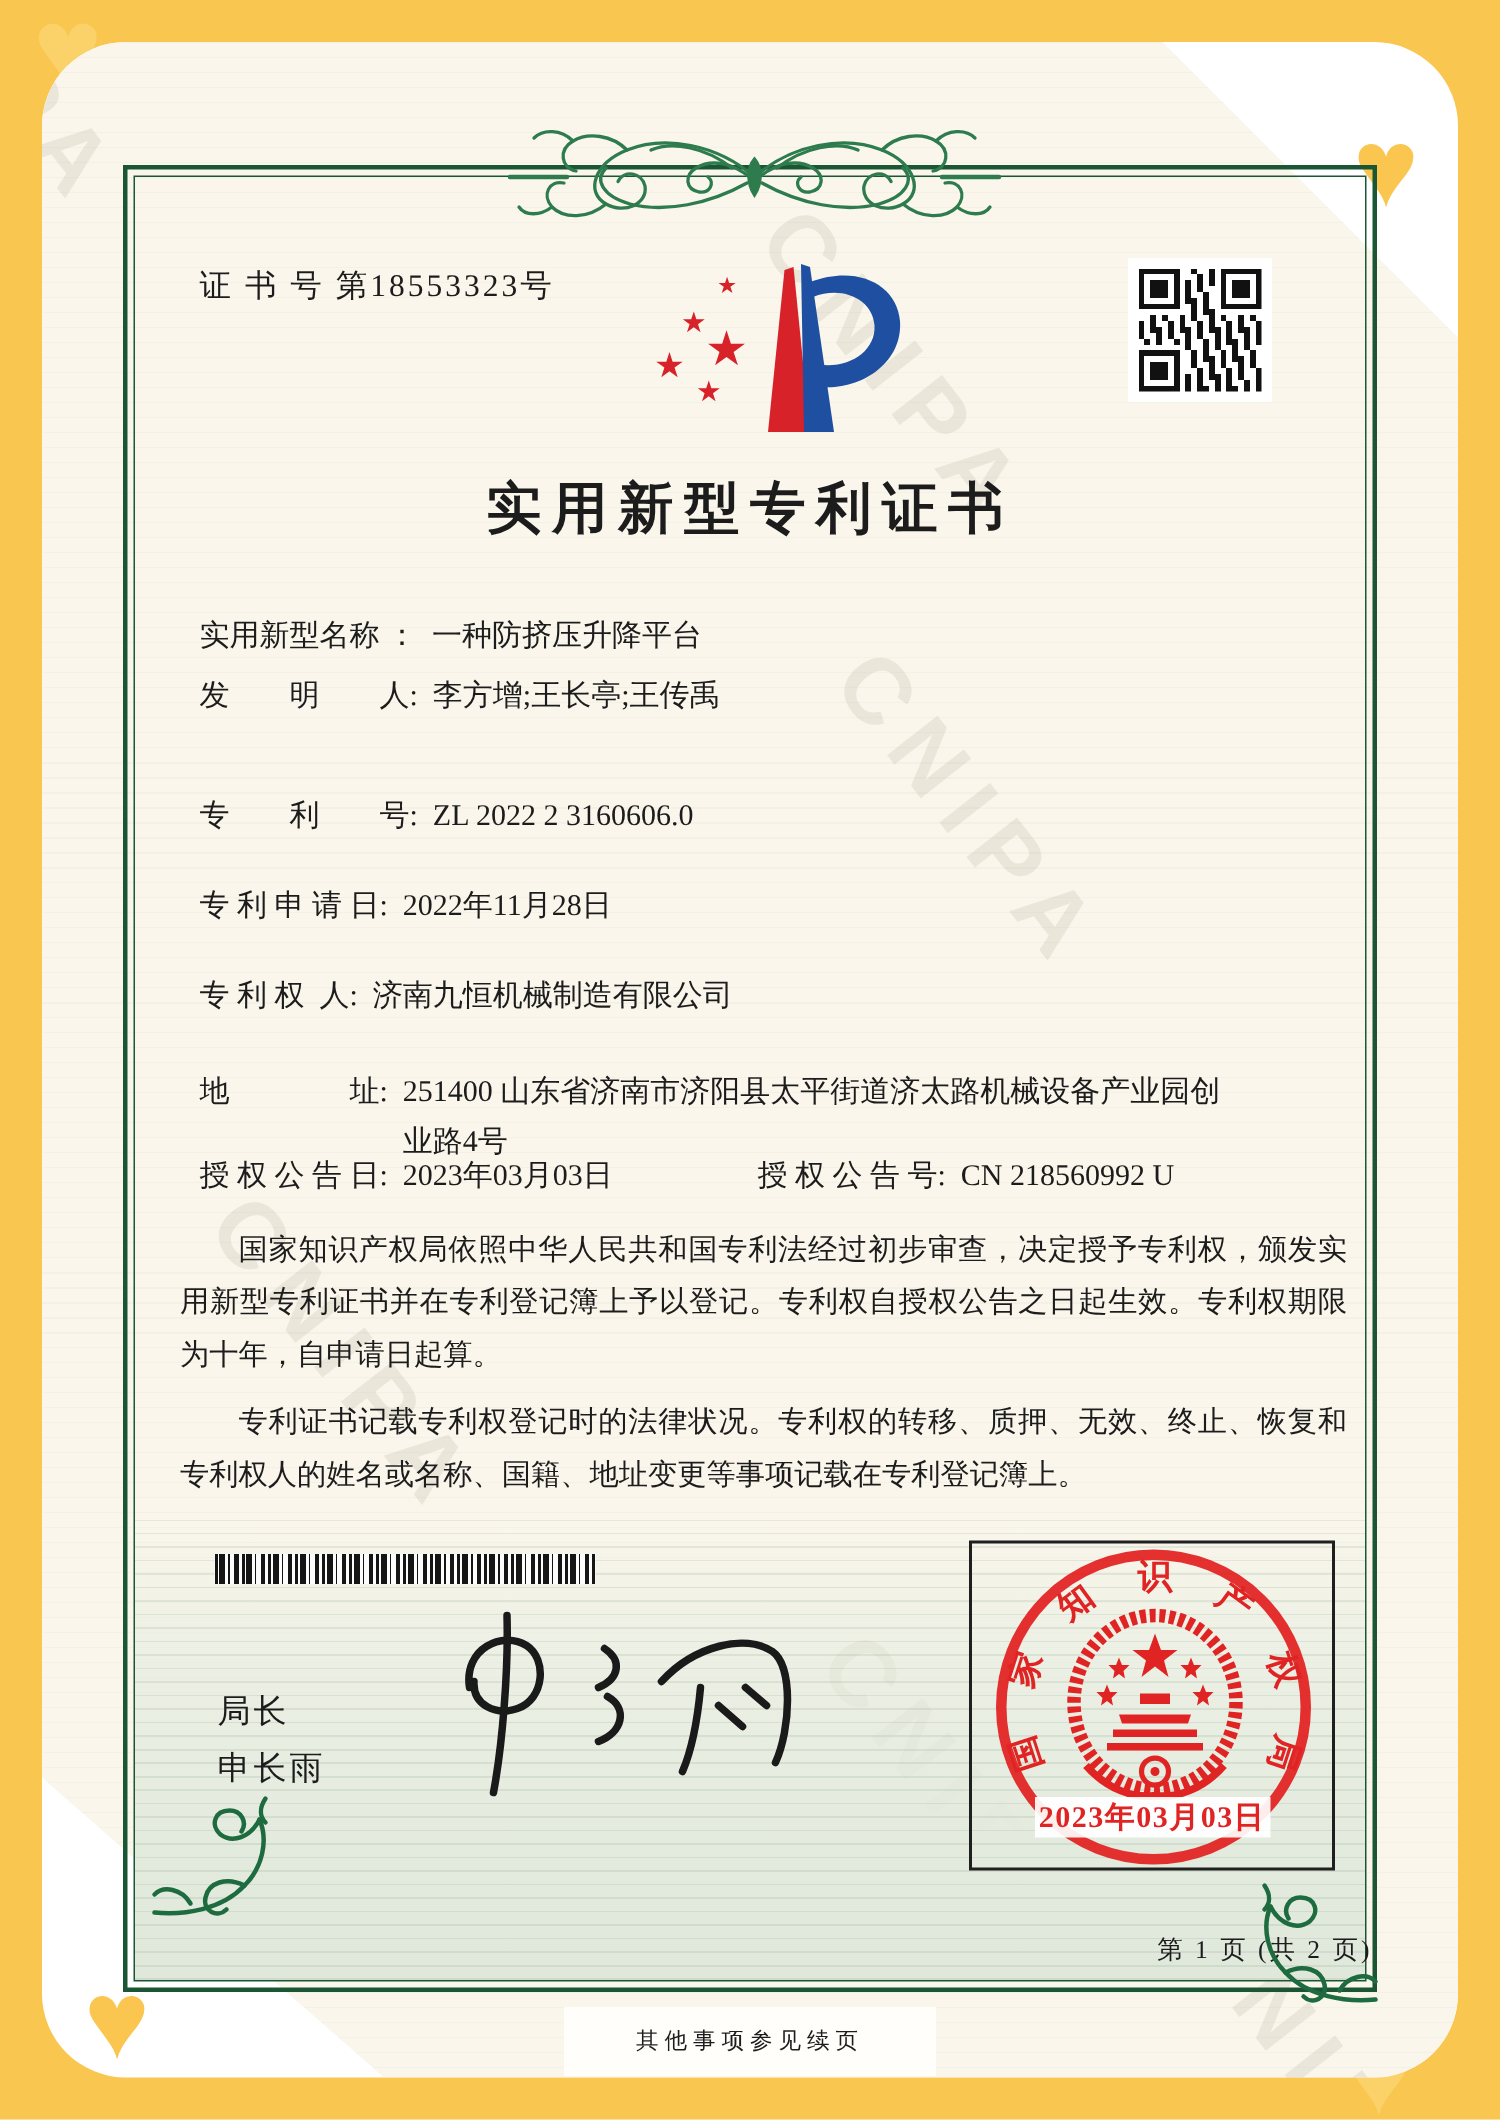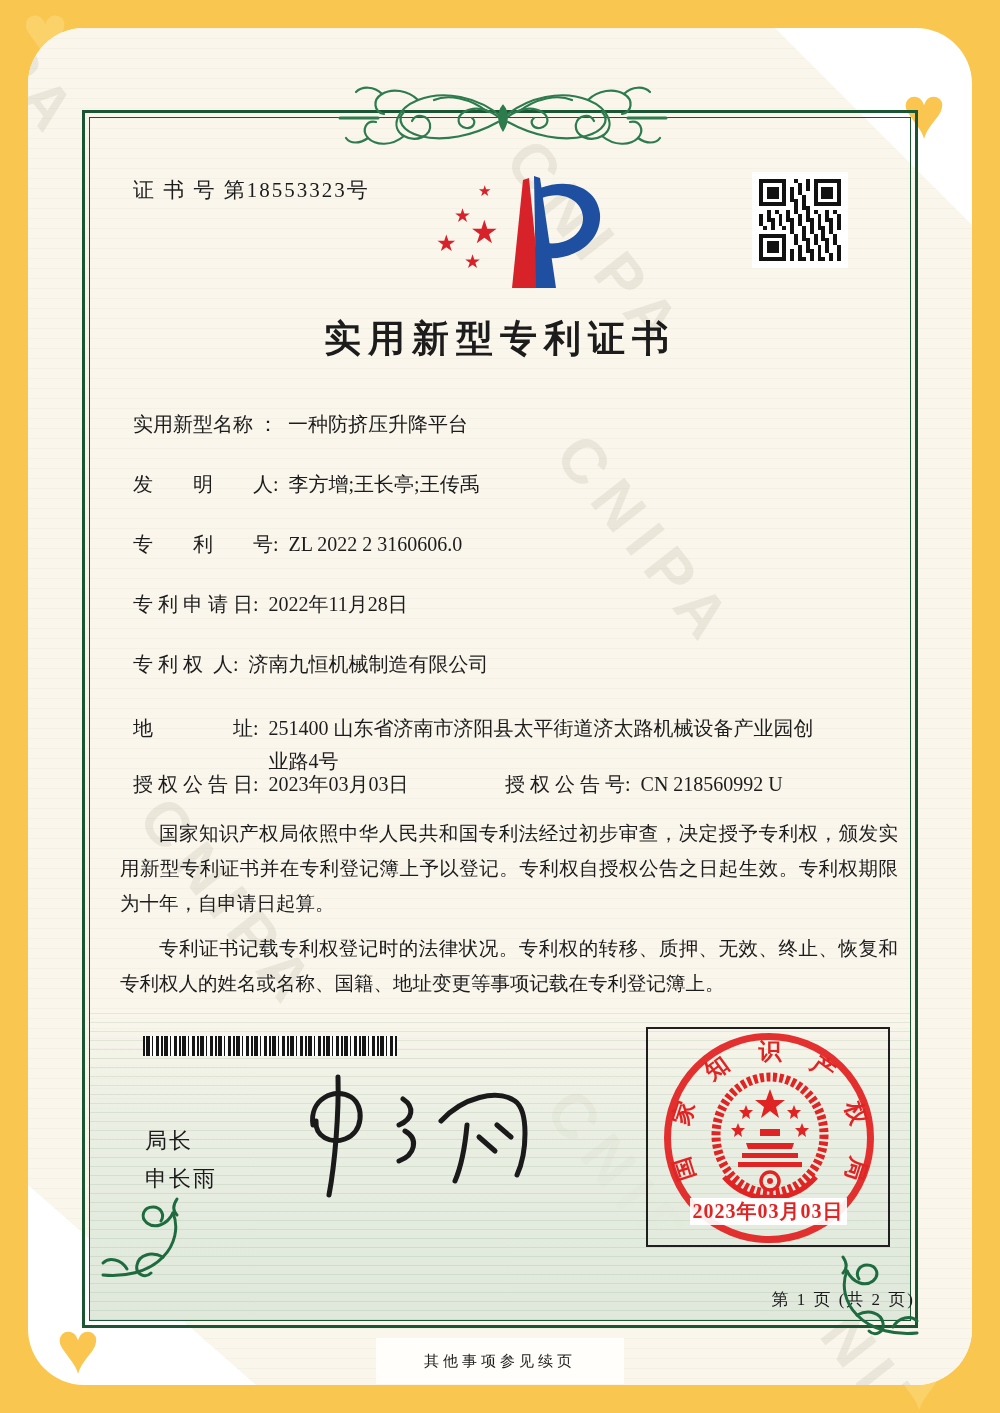--- a/index.html
+++ b/index.html
@@ -304,21 +304,21 @@
         </g>
     </svg>
   </div>
 
   <div class="doc-title">实用新型专利证书</div>
 
   <div class="row" style="top:380px;">
     <span class="lbl">实用新型名称 ：</span>
     <span class="val">一种防挤压升降平台</span>
   </div>
-  <div class="row" style="top:440px;align-items:flex-end;">
+  <div class="row" style="top:420px;align-items:flex-end;">
     <span class="lbl">发　　明　　人:</span>
     <span class="val">李方增;王长亭;王传禹</span>
   </div>
   <div class="row" style="top:500px;">
     <span class="lbl">专　　利　　号:</span>
     <span class="val">ZL 2022 2 3160606.0</span>
   </div>
   <div class="row" style="top:560px;">
     <span class="lbl">专 利 申 请 日:</span>
     <span class="val">2022年11月28日</span>

